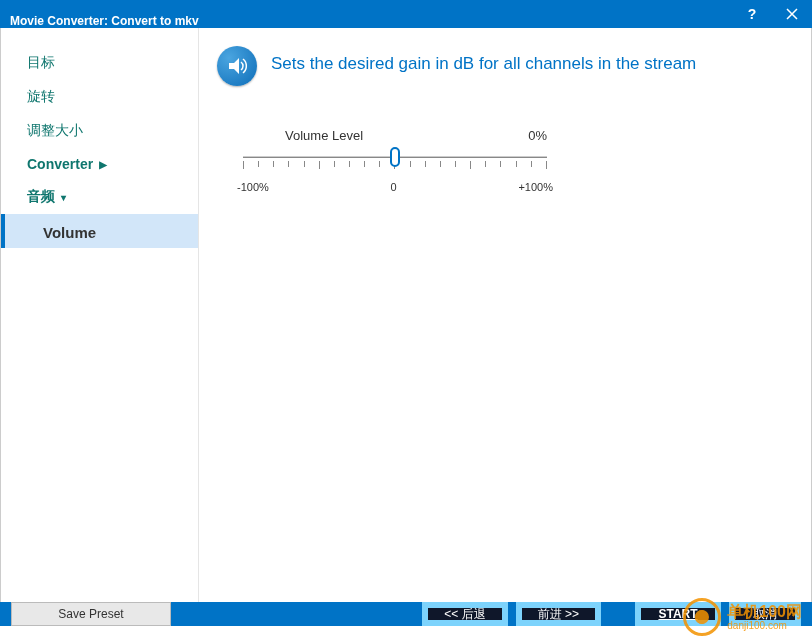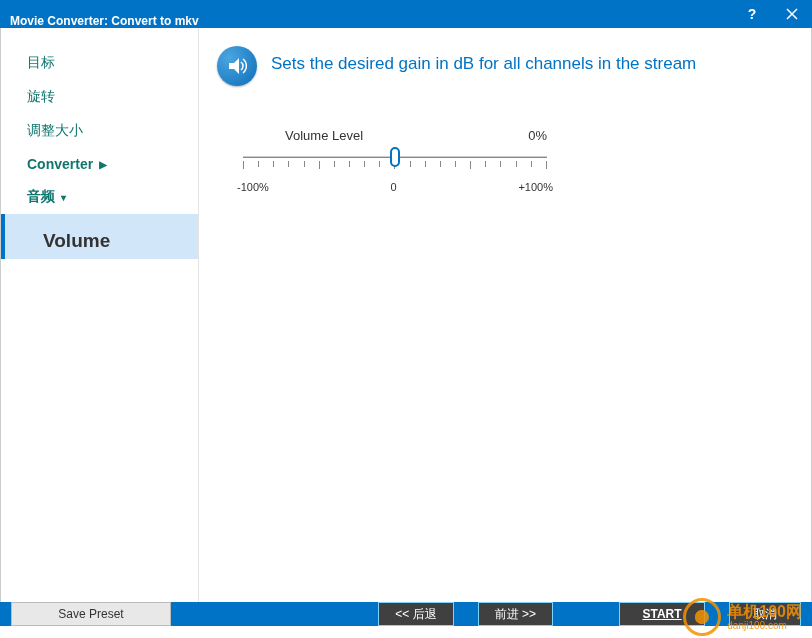--- a/index.html
+++ b/index.html
@@ -53,22 +53,22 @@
       display: flex;
       align-items: center;
     }
     .side-item.bold { font-weight: bold; }
     .side-item .arrow {
       display: inline-block;
       margin-left: 6px;
       font-size: 10px;
     }
     .side-sub {
-      padding: 16px 0 7px 42px;
-      font-size: 19px;
+      padding: 10px 0 7px 42px;
+      font-size: 15px;
       cursor: pointer;
     }
     .side-sub.selected {
       background: #d2e6f9;
       border-left: 4px solid #0073c6;
       padding-left: 38px;
       font-weight: bold;
       color: #333;
     }
     .content {
@@ -155,30 +155,30 @@
       color: #333;
       margin-top: 10px;
       padding: 0 2px;
     }
     .footer {
       height: 24px;
       background: #0073c6;
       display: flex;
       align-items: center;
       padding: 0 10px;
-      gap: 24px;
+      gap: 8px;
       border: 1px solid #0073c6;
     }
     .footer-spacer { flex: 1; }
     .footer-btn {
       height: 24px;
       padding: 0 16px;
-      background: #404040;
+      background: #0f172a;
       color: #fff;
-      border: 1px solid #7dd3fc;
+      border: 6px solid #7dd3fc;
       font-size: 12px;
       cursor: pointer;
       display: flex;
       align-items: center;
       justify-content: center;
       min-width: 72px;
     }
     .footer-btn.light {
       background: #e8e8e8;
       color: #333;

